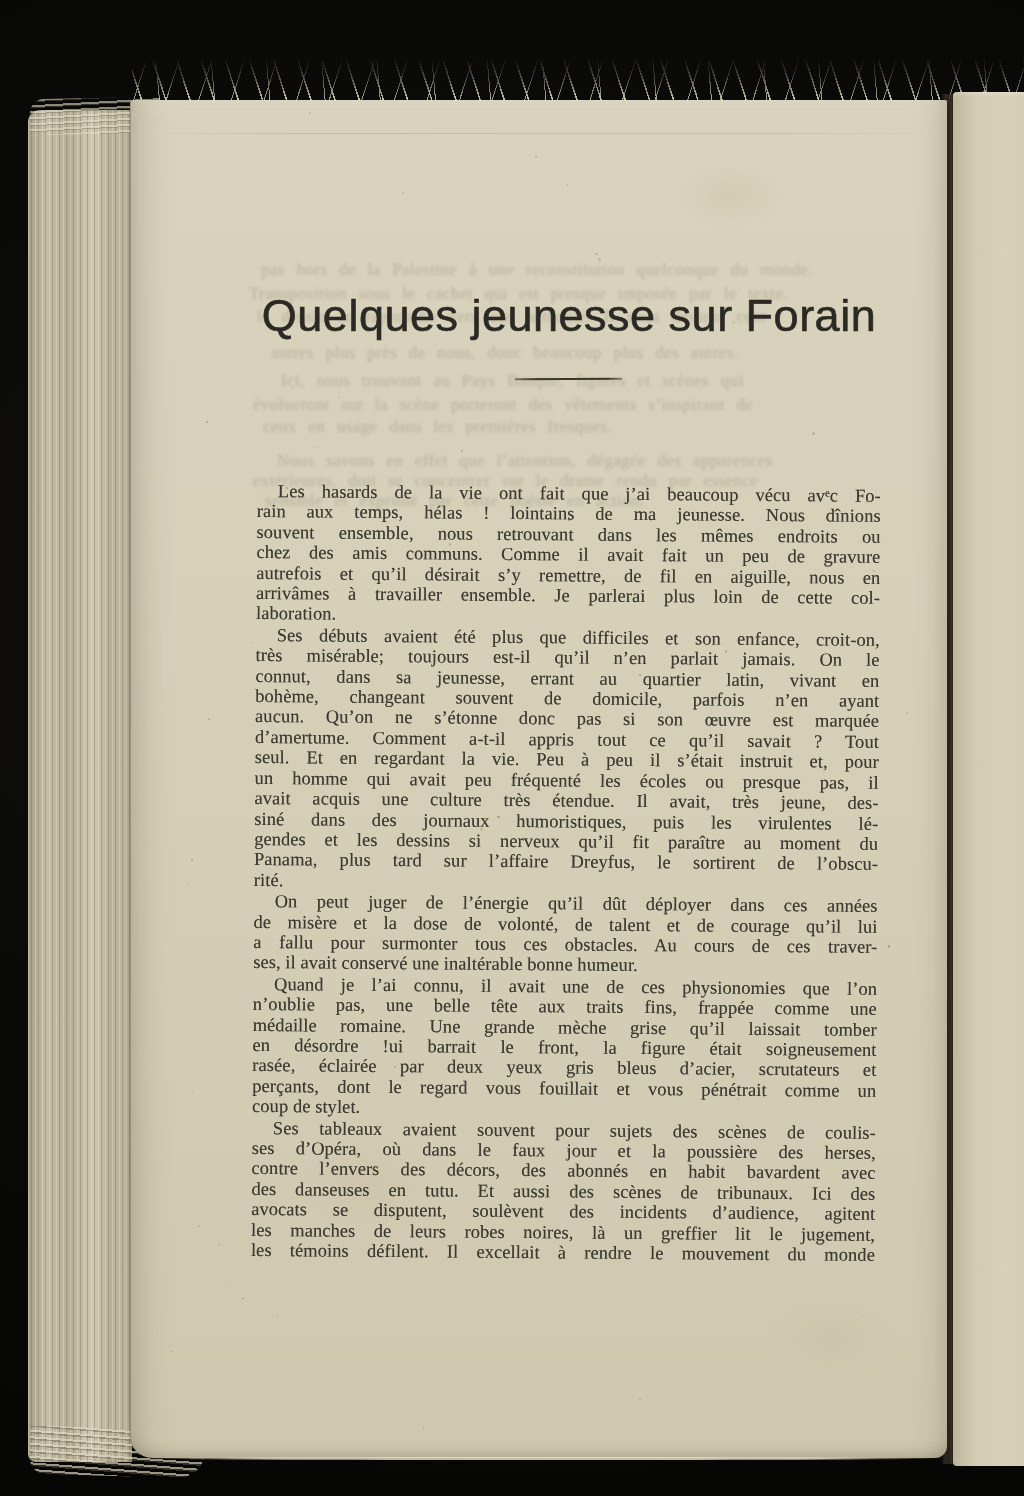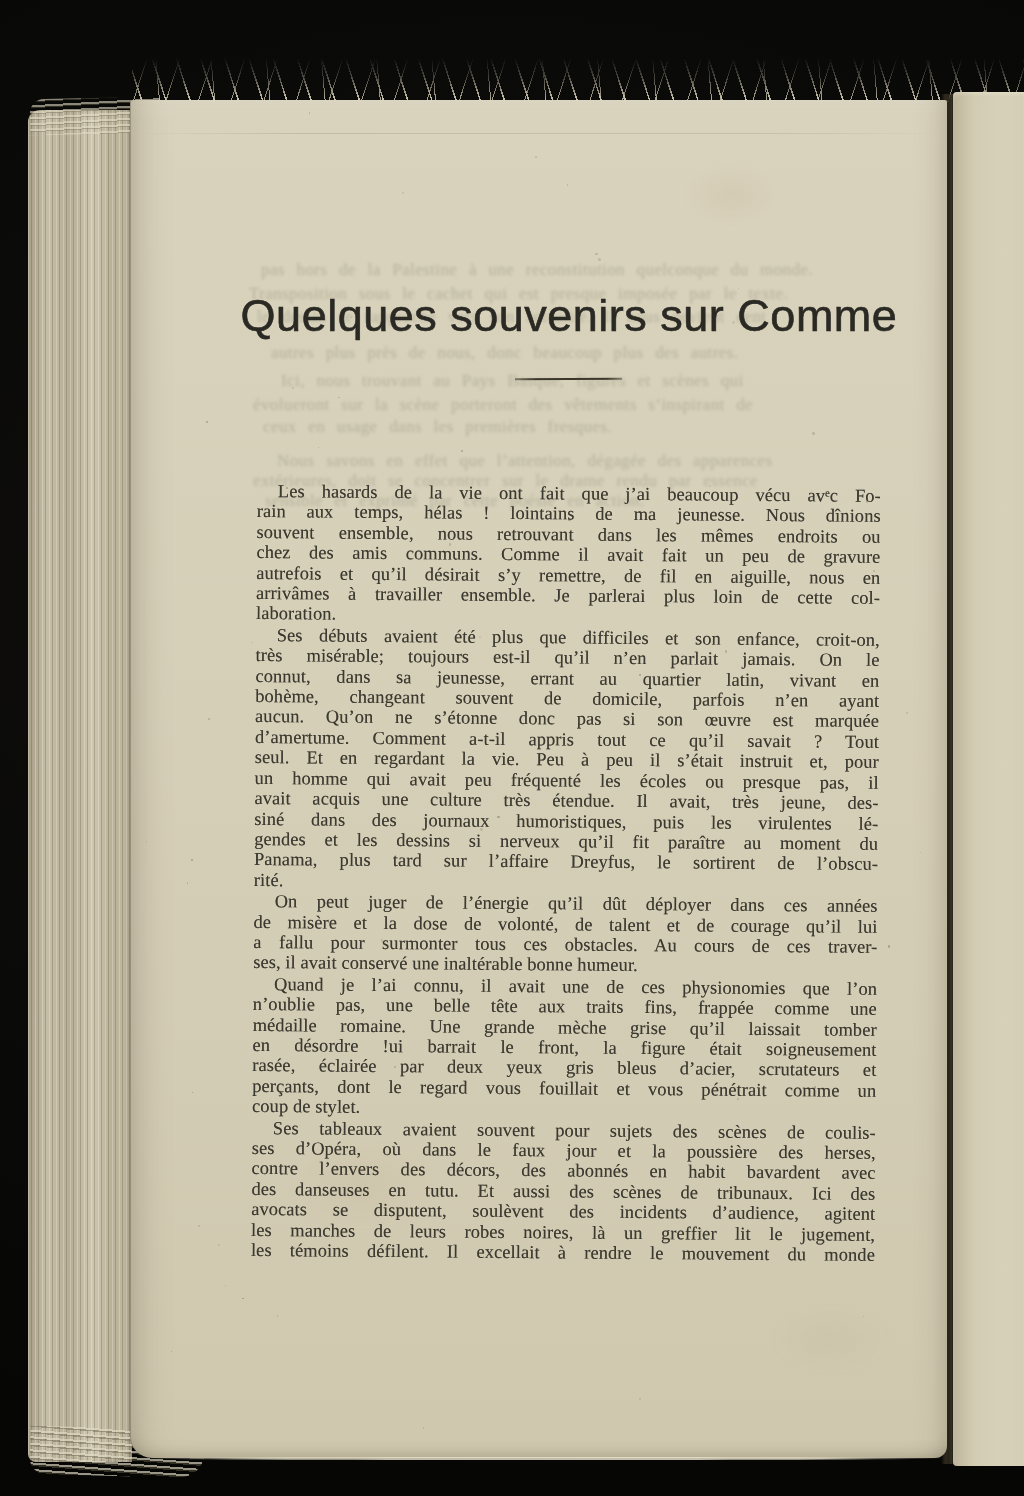--- a/index.html
+++ b/index.html
@@ -221,21 +221,21 @@
         <div class="speck" style="width: 1.22723px; height: 1.00051px; left: 120.306px; top: 542.279px; opacity: 0.15;"></div>
         <div class="speck" style="width: 1.23422px; height: 1.38433px; left: 508.283px; top: 574.405px; opacity: 0.32;"></div>
         <div class="speck" style="width: 1.10866px; height: 1.0013px; left: 111.497px; top: 1197.73px; opacity: 0.36;"></div>
         <div class="speck" style="width: 1.14477px; height: 1.4898px; left: 40.1672px; top: 1250.93px; opacity: 0.32;"></div>
         <div class="speck" style="width: 0.886392px; height: 1.11143px; left: 187.491px; top: 347.093px; opacity: 0.27;"></div>
         <div class="speck" style="width: 2.39285px; height: 2.98919px; left: 249.812px; top: 838.812px; opacity: 0.16;"></div>
         <div class="speck" style="width: 2.41875px; height: 2.34225px; left: 507.943px; top: 1297.85px; opacity: 0.17;"></div>
         <div class="speck" style="width: 1.71785px; height: 1.57637px; left: 775.06px; top: 612.171px; opacity: 0.19;"></div>
       </div>
 
-    <h1 class="title">Quelques souvenirs sur Comme</h1>
+    <h1 class="title">Quelques jeunesse sur Forain</h1>
     <div class="rule"></div>
 
     <div class="body-col">
         <div class="para">
           <div class="line first">Les hasards de la vie ont fait que j’ai beaucoup vécu avᵉc Fo-</div>
           <div class="line">rain aux temps, hélas ! lointains de ma jeunesse. Nous dînions</div>
           <div class="line">souvent ensemble, nous retrouvant dans les mêmes endroits ou</div>
           <div class="line">chez des amis communs. Comme il avait fait un peu de gravure</div>
           <div class="line">autrefois et qu’il désirait s’y remettre, de fil en aiguille, nous en</div>
           <div class="line">arrivâmes à travailler ensemble. Je parlerai plus loin de cette col-</div>

